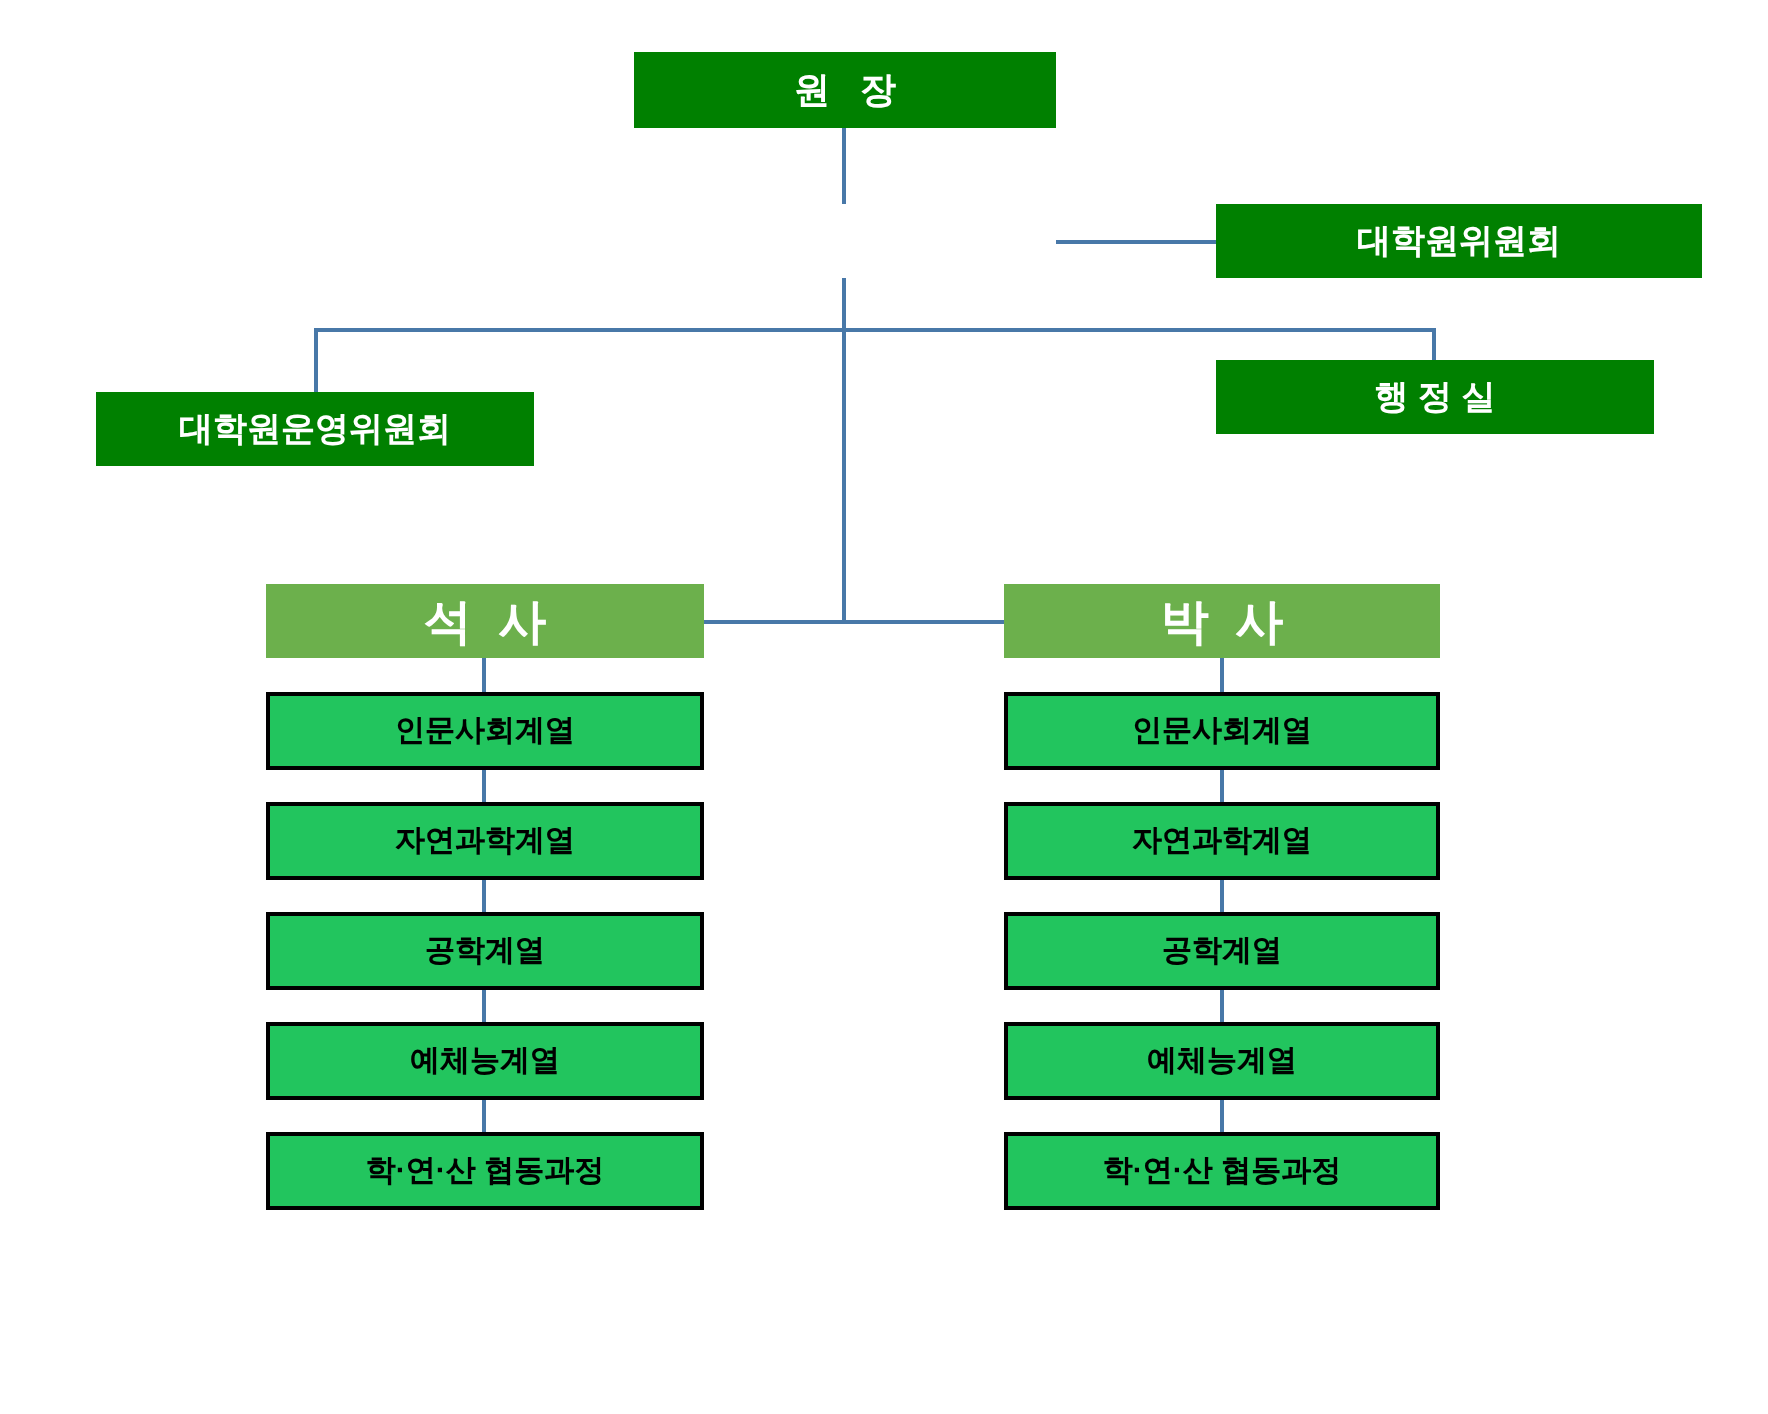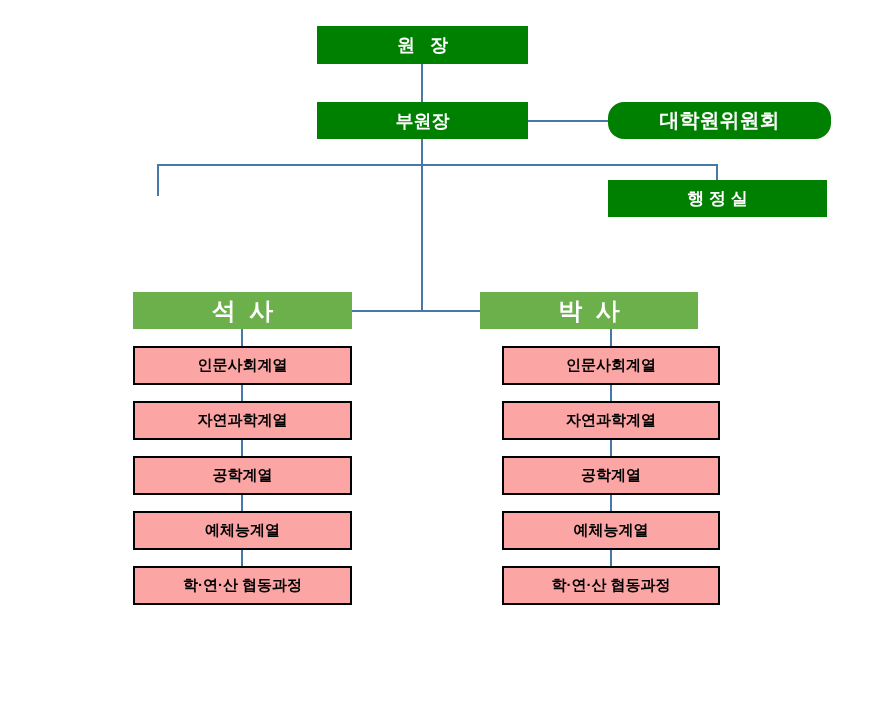--- a/index.html
+++ b/index.html
@@ -32,21 +32,21 @@
     font-weight:bold;
     font-size:18px;
   }
   .lightgreen{
     background:var(--light-green);
     color:var(--header-text);
     font-weight:bold;
     font-size:24px;
   }
   .white{
-    background:#fca5a5;
+    background:#22c55e;
     color:var(--box-text);
     border:2px solid var(--box-border);
     font-weight:bold;
     font-size:15px;
   }
   .line{
     position:absolute;
     background:var(--connector-blue);
   }
   .vline{width:1.5px;}
@@ -72,36 +72,36 @@
   <div class="line vline" style="left:241px;top:550px;height:16px;"></div>
 
   <div class="line vline" style="left:610px;top:329px;height:17px;"></div>
   <div class="line vline" style="left:610px;top:385px;height:16px;"></div>
   <div class="line vline" style="left:610px;top:440px;height:16px;"></div>
   <div class="line vline" style="left:610px;top:495px;height:16px;"></div>
   <div class="line vline" style="left:610px;top:550px;height:16px;"></div>
 
   <div class="node green" style="left:317px;top:26px;width:211px;height:38px;">원   장</div>
 
-  <div class="node green" style="left:317px;top:102px;width:211px;height:37px;">부원장</div>
 
-  <div class="node green" style="left:608px;top:102px;width:223px;height:37px;font-size:20px;border-radius:16px;">대학원위원회</div>
+  <div class="node green" style="left:608px;top:102px;width:243px;height:37px;font-size:17px;">대학원위원회</div>
 
+  <div class="node green" style="left:48px;top:196px;width:219px;height:37px;font-size:17px;">대학원운영위원회</div>
 
   <div class="node green" style="left:608px;top:180px;width:219px;height:37px;font-size:17px;">행 정 실</div>
 
   <div class="node lightgreen" style="left:133px;top:292px;width:219px;height:37px;">석  사</div>
 
   <div class="node white" style="left:133px;top:346px;width:219px;height:39px;">인문사회계열</div>
   <div class="node white" style="left:133px;top:401px;width:219px;height:39px;">자연과학계열</div>
   <div class="node white" style="left:133px;top:456px;width:219px;height:39px;">공학계열</div>
   <div class="node white" style="left:133px;top:511px;width:219px;height:39px;">예체능계열</div>
   <div class="node white" style="left:133px;top:566px;width:219px;height:39px;">학·연·산 협동과정</div>
 
-  <div class="node lightgreen" style="left:480px;top:292px;width:218px;height:37px;">박  사</div>
+  <div class="node lightgreen" style="left:502px;top:292px;width:218px;height:37px;">박  사</div>
 
   <div class="node white" style="left:502px;top:346px;width:218px;height:39px;">인문사회계열</div>
   <div class="node white" style="left:502px;top:401px;width:218px;height:39px;">자연과학계열</div>
   <div class="node white" style="left:502px;top:456px;width:218px;height:39px;">공학계열</div>
   <div class="node white" style="left:502px;top:511px;width:218px;height:39px;">예체능계열</div>
   <div class="node white" style="left:502px;top:566px;width:218px;height:39px;">학·연·산 협동과정</div>
 
 </div>
 
 </body></html>

